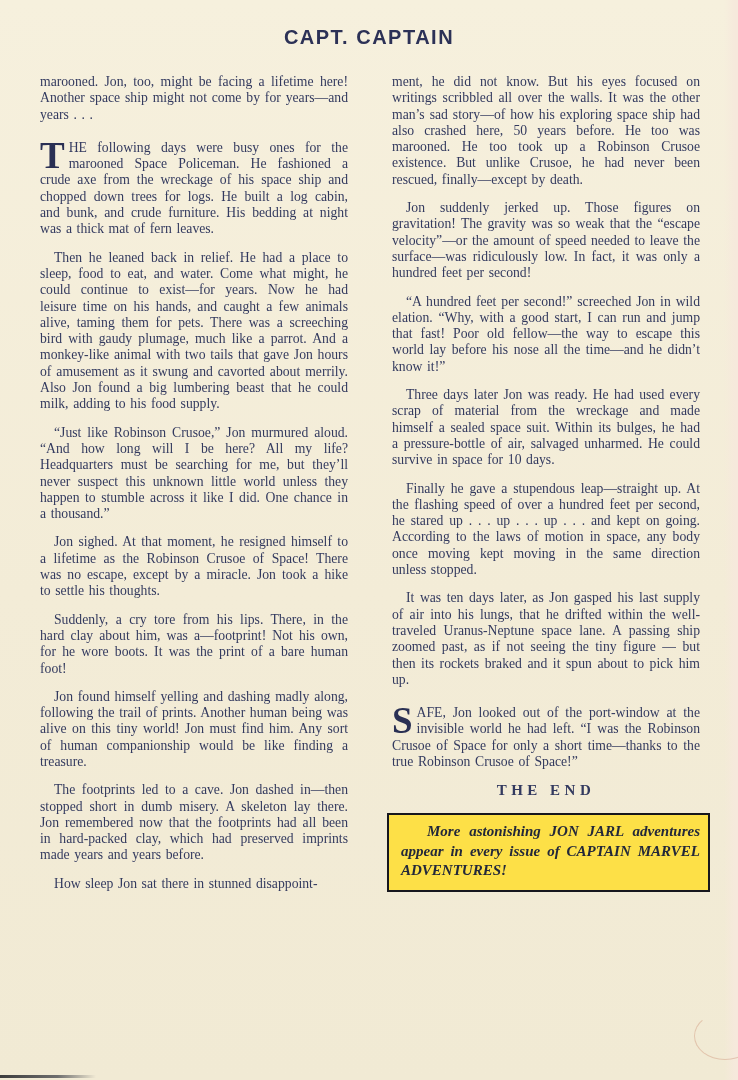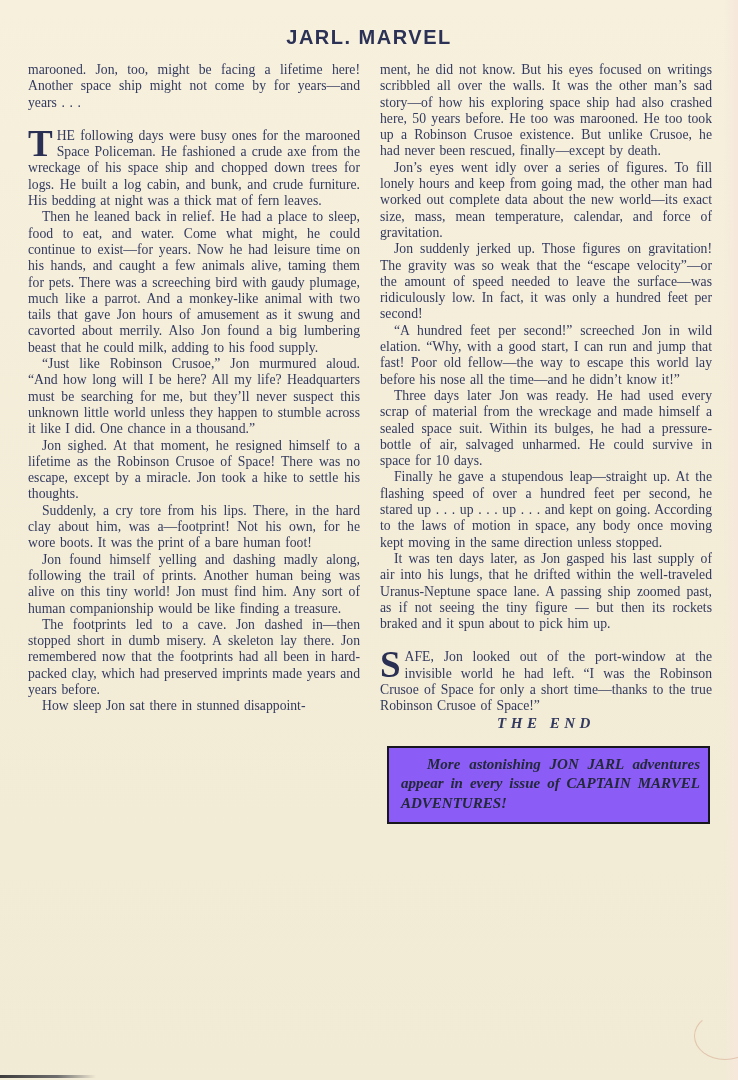--- a/index.html
+++ b/index.html
@@ -17,38 +17,38 @@
     position:absolute;top:26px;left:0;width:738px;text-align:center;
     font-family:"Liberation Sans", sans-serif;font-weight:700;
     font-size:20px;letter-spacing:1.5px;color:#2c3156;
   }
   .columns{
     position:absolute;top:62px;left:28px;width:684px;height:1000px;
     display:flex;gap:20px;
   }
   .col{width:332px;height:1000px;overflow:hidden;}
   .para{
-    margin:0;text-indent:14px;text-align:justify;
+    margin:12px;text-indent:14px;text-align:justify;
     font-size:13.7px;line-height:16.3px;color:#333a5f;
     word-spacing:1.2px;
   }
   .para.noindent{text-indent:0;}
   .para.space-before{margin-top:17px;}
   .ital{}
   .dropcap{
     float:left;font-weight:700;font-size:37px;line-height:29px;
     padding:1px 4px 0 0;color:#2a3054;
   }
   .the-end{
     text-align:center;
-    font-size:15px;font-weight:600;letter-spacing:4.5px;color:#333a5f;font-style:italic;
+    font-size:15px;font-weight:600;letter-spacing:4.5px;color:#333a5f;
   }
   .footer-box{
     box-sizing:border-box;margin-top:14px;margin-left:7px;width:323px;
-    border:2.5px solid #17171d;background:#8b5cf6;
+    border:2.5px solid #17171d;background:#fde047;
     padding:7px 8px 9px 12px;
   }
   .promo{
     margin:0;font-weight:700;font-style:italic;
     font-size:15px;line-height:19.5px;color:#23283a;
     text-indent:26px;text-align:justify;word-spacing:1px;
   }
   .scan-line{
     position:absolute;left:0;bottom:2px;width:96px;height:3px;
     background:linear-gradient(90deg,#3c3c3c 0%,#6e6e6e 60%,rgba(110,110,110,0) 100%);
@@ -56,40 +56,39 @@
   .scan-arc{
     position:absolute;right:-18px;bottom:20px;width:60px;height:46px;
     border:1.5px solid rgba(214,166,140,.55);border-radius:50%;
     border-top-color:transparent;border-right-color:transparent;
     pointer-events:none;
   }
 </style>
 </head>
 <body>
 
-<div class="header">JARL. MARVEL</div>
+<div class="header">CAPT. CAPTAIN</div>
 
 <div class="columns">
   <div class="col">
     <div class="para-host">
         <p class="para noindent"><span>marooned. Jon, too, might be facing a lifetime here! Another space ship might not come by for years—and years . . .</span></p>
         <p class="para noindent space-before"><span class="dropcap">T</span><span>HE following days were busy ones for the marooned Space Policeman. He fashioned a crude axe from the wreckage of his space ship and chopped down trees for logs. He built a log cabin, and bunk, and crude furniture. His bedding at night was a thick mat of fern leaves.</span></p>
         <p class="para"><span>Then he leaned back in relief. He had a place to sleep, food to eat, and water. Come what might, he could continue to exist—for years. Now he had leisure time on his hands, and caught a few animals alive, taming them for pets. There was a screeching bird with gaudy plumage, much like a parrot. And a monkey-like animal with two tails that gave Jon hours of amusement as it swung and cavorted about merrily. Also Jon found a big lumbering beast that he could milk, adding to his food supply.</span></p>
         <p class="para"><span>“Just like Robinson Crusoe,” Jon murmured aloud. “And how long will I be here? All my life? Headquarters must be searching for me, but they’ll never suspect this unknown little world unless they happen to stumble across it like I did. One chance in a thousand.”</span></p>
         <p class="para"><span>Jon sighed. At that moment, he resigned himself to a lifetime as the Robinson Crusoe of Space! There was no escape, except by a miracle. Jon took a hike to settle his thoughts.</span></p>
         <p class="para"><span>Suddenly, a cry tore from his lips. There, in the hard clay about him, was a—</span><span class="ital">footprint!</span><span> Not his own, for he wore boots. It was the print of a bare human foot!</span></p>
         <p class="para"><span>Jon found himself yelling and dashing madly along, following the trail of prints. Another human being was alive on this tiny world! Jon must find him. Any sort of human companionship would be like finding a treasure.</span></p>
         <p class="para"><span>The footprints led to a cave. Jon dashed in—then stopped short in dumb misery. A skeleton lay there. Jon remembered now that the footprints had all been in hard-packed clay, which had preserved imprints made years and years before.</span></p>
         <p class="para"><span>How sleep Jon sat there in stunned disappoint-</span></p>
       </div>
   </div>
   <div class="col">
     <div class="para-host">
         <p class="para noindent"><span>ment, he did not know. But his eyes focused on writings scribbled all over the walls. It was the other man’s sad story—of how his exploring space ship had also crashed here, 50 years before. He too was marooned. He too took up a Robinson Crusoe existence. But unlike Crusoe, he had never been rescued, finally—except by death.</span></p>
-        <p class="para"><span>Jon’s eyes went idly over a series of figures. To fill lonely hours and keep from going mad, the other man had worked out complete data about the new world—its exact size, mass, mean temperature, calendar, and force of gravitation.</span></p>
         <p class="para"><span>Jon suddenly jerked up. Those figures on gravitation! The gravity was so weak that the “escape velocity”—or the amount of speed needed to leave the surface—was ridiculously low. In fact, it was only a hundred feet per second!</span></p>
         <p class="para"><span>“A hundred feet per second!” screeched Jon in wild elation. “Why, with a good start, I can run and jump that fast! Poor old fellow—the way to escape this world lay before his nose all the time—and he didn’t know it!”</span></p>
         <p class="para"><span>Three days later Jon was ready. He had used every scrap of material from the wreckage and made himself a sealed space suit. Within its bulges, he had a pressure-bottle of air, salvaged unharmed. He could survive in space for 10 days.</span></p>
         <p class="para"><span>Finally he gave a stupendous leap—straight up. At the flashing speed of over a hundred feet per second, he stared up . . . up . . . up . . . and kept on going. According to the laws of motion in space, any body once moving kept moving in the same direction unless stopped.</span></p>
         <p class="para"><span>It was ten days later, as Jon gasped his last supply of air into his lungs, that he drifted within the well-traveled Uranus-Neptune space lane. A passing ship zoomed past, as if not seeing the tiny figure — but then its rockets braked and it spun about to pick him up.</span></p>
         <p class="para noindent space-before"><span class="dropcap">S</span><span>AFE, Jon looked out of the port-window at the invisible world he had left. “I was the Robinson Crusoe of Space for only a short time—thanks to the </span><span class="ital">true</span><span> Robinson Crusoe of Space!”</span></p>
       </div>
     <div class="the-end">THE END</div>
     <div class="footer-box">
       <p class="promo">More astonishing JON JARL adventures appear in every issue of CAPTAIN MARVEL ADVENTURES!</p>

